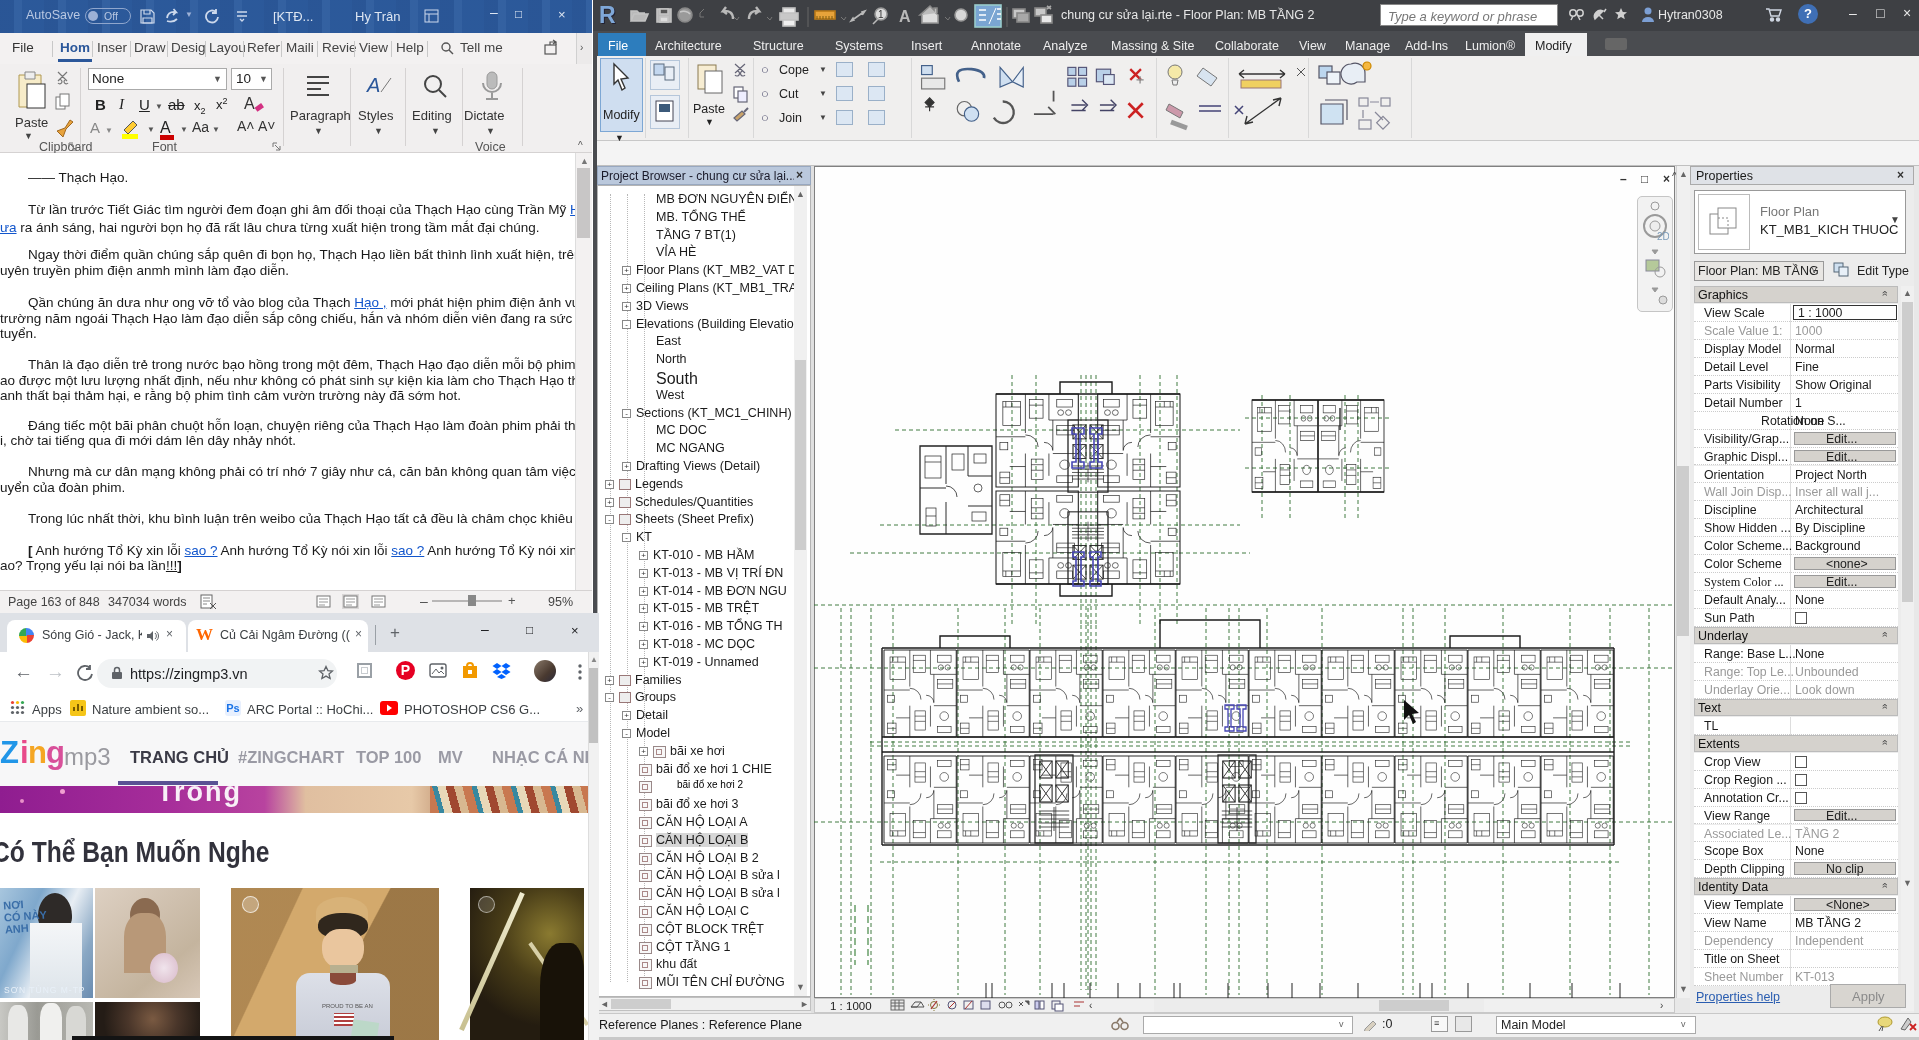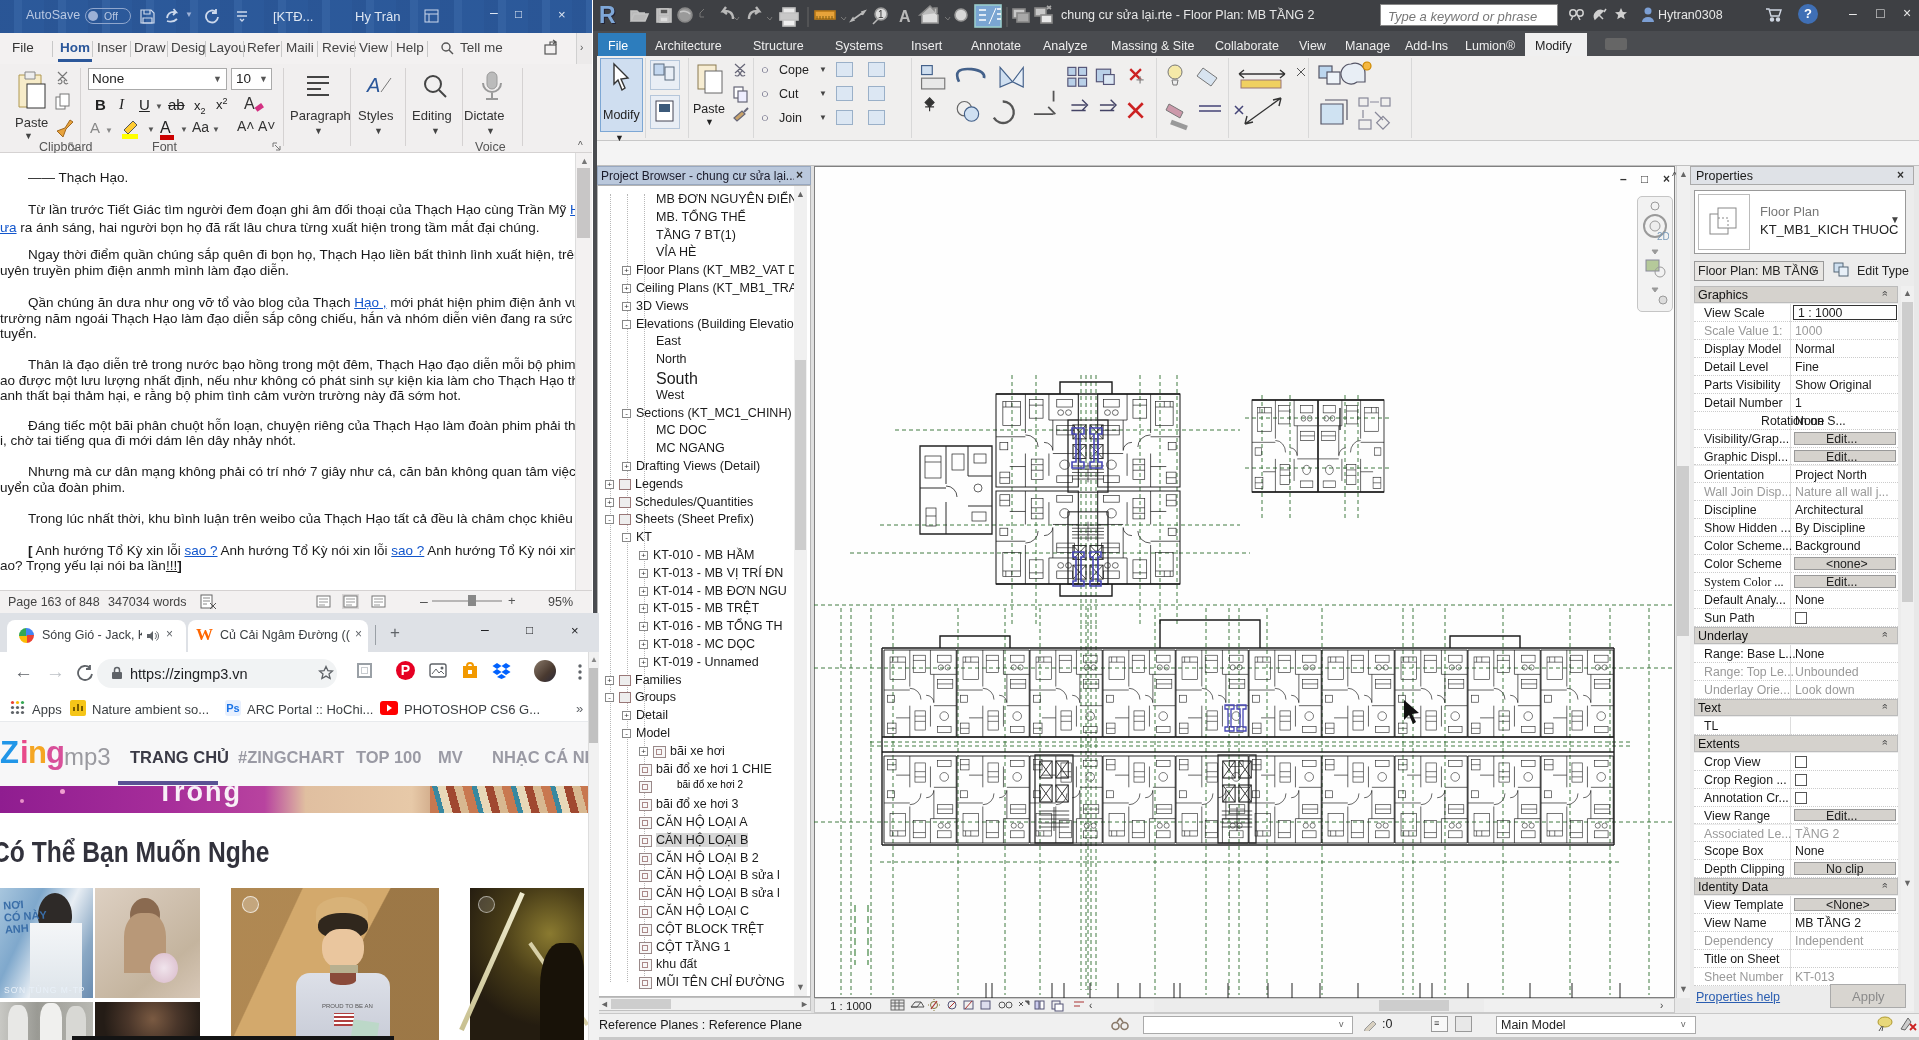--- a/index.html
+++ b/index.html
@@ -646,21 +646,21 @@
     <div class="ab tx" style="left:1111px;top:449.5499999999999px;font-size:12.3px;color:#1a1a1a;">Graphic Displ...</div>
     <div class="ab" style="left:1201px;top:449.5499999999999px;width:102px;height:12.95px;background:#d5d2cd;border:1px solid #999;text-align:center;font-size:12px;color:#222"></div>
     <div class="ab tx" style="left:1233px;top:449.5499999999999px;font-size:12.3px;color:#222;">Edit...</div>
     <div class="ab" style="left:1101px;top:465.4999999999999px;width:204px;height:17.95px;background:#fff;border-bottom:1px dotted #ccc"></div>
     <div class="ab" style="left:1197px;top:465.4999999999999px;width:1px;height:17.95px;background:#ddd"></div>
     <div class="ab tx" style="left:1111px;top:467.4999999999999px;font-size:12.3px;color:#1a1a1a;">Orientation</div>
     <div class="ab tx" style="left:1202px;top:467.4999999999999px;font-size:12.3px;color:#1a1a1a;">Project North</div>
     <div class="ab" style="left:1101px;top:483.4499999999999px;width:204px;height:17.95px;background:#fff;border-bottom:1px dotted #ccc"></div>
     <div class="ab" style="left:1197px;top:483.4499999999999px;width:1px;height:17.95px;background:#ddd"></div>
     <div class="ab tx" style="left:1111px;top:485.4499999999999px;font-size:12.3px;color:#9a9a9a;">Wall Join Disp...</div>
-    <div class="ab tx" style="left:1202px;top:485.4499999999999px;font-size:12.3px;color:#9a9a9a;">Nature all wall j...</div>
+    <div class="ab tx" style="left:1202px;top:485.4499999999999px;font-size:12.3px;color:#9a9a9a;">Inser all wall j...</div>
     <div class="ab" style="left:1101px;top:501.39999999999986px;width:204px;height:17.95px;background:#fff;border-bottom:1px dotted #ccc"></div>
     <div class="ab" style="left:1197px;top:501.39999999999986px;width:1px;height:17.95px;background:#ddd"></div>
     <div class="ab tx" style="left:1111px;top:503.39999999999986px;font-size:12.3px;color:#1a1a1a;">Discipline</div>
     <div class="ab tx" style="left:1202px;top:503.39999999999986px;font-size:12.3px;color:#1a1a1a;">Architectural</div>
     <div class="ab" style="left:1101px;top:519.3499999999999px;width:204px;height:17.95px;background:#fff;border-bottom:1px dotted #ccc"></div>
     <div class="ab" style="left:1197px;top:519.3499999999999px;width:1px;height:17.95px;background:#ddd"></div>
     <div class="ab tx" style="left:1111px;top:521.3499999999999px;font-size:12.3px;color:#1a1a1a;">Show Hidden ...</div>
     <div class="ab tx" style="left:1202px;top:521.3499999999999px;font-size:12.3px;color:#1a1a1a;">By Discipline</div>
     <div class="ab" style="left:1101px;top:537.3px;width:204px;height:17.95px;background:#fff;border-bottom:1px dotted #ccc"></div>
     <div class="ab" style="left:1197px;top:537.3px;width:1px;height:17.95px;background:#ddd"></div>

